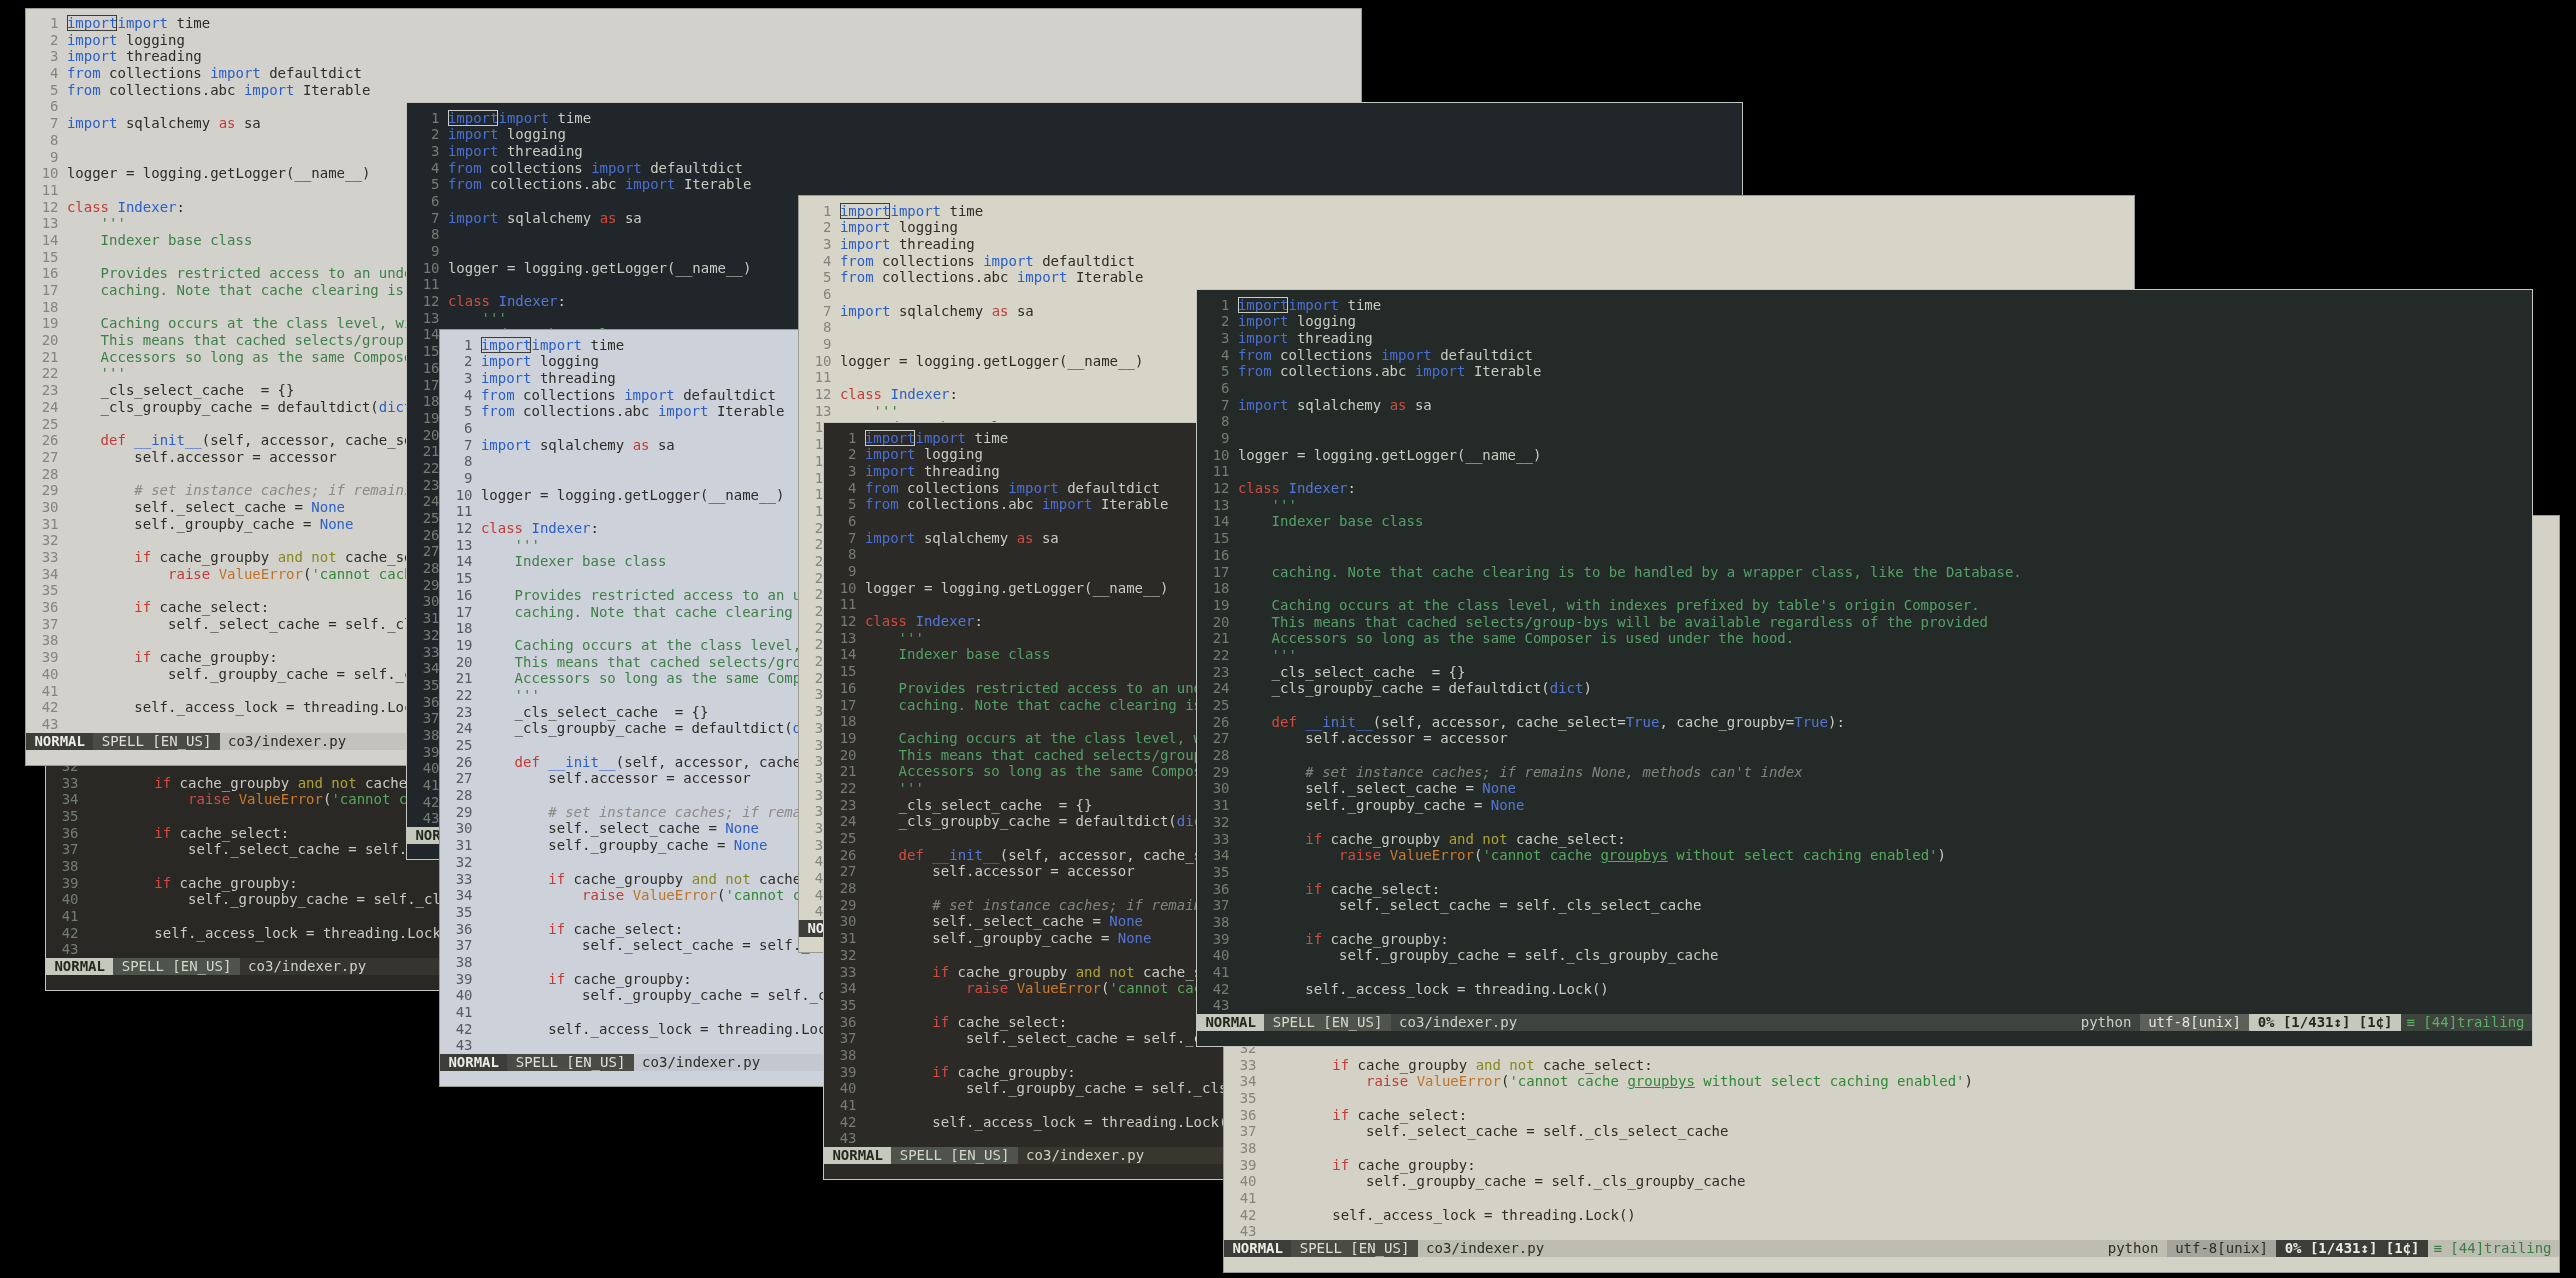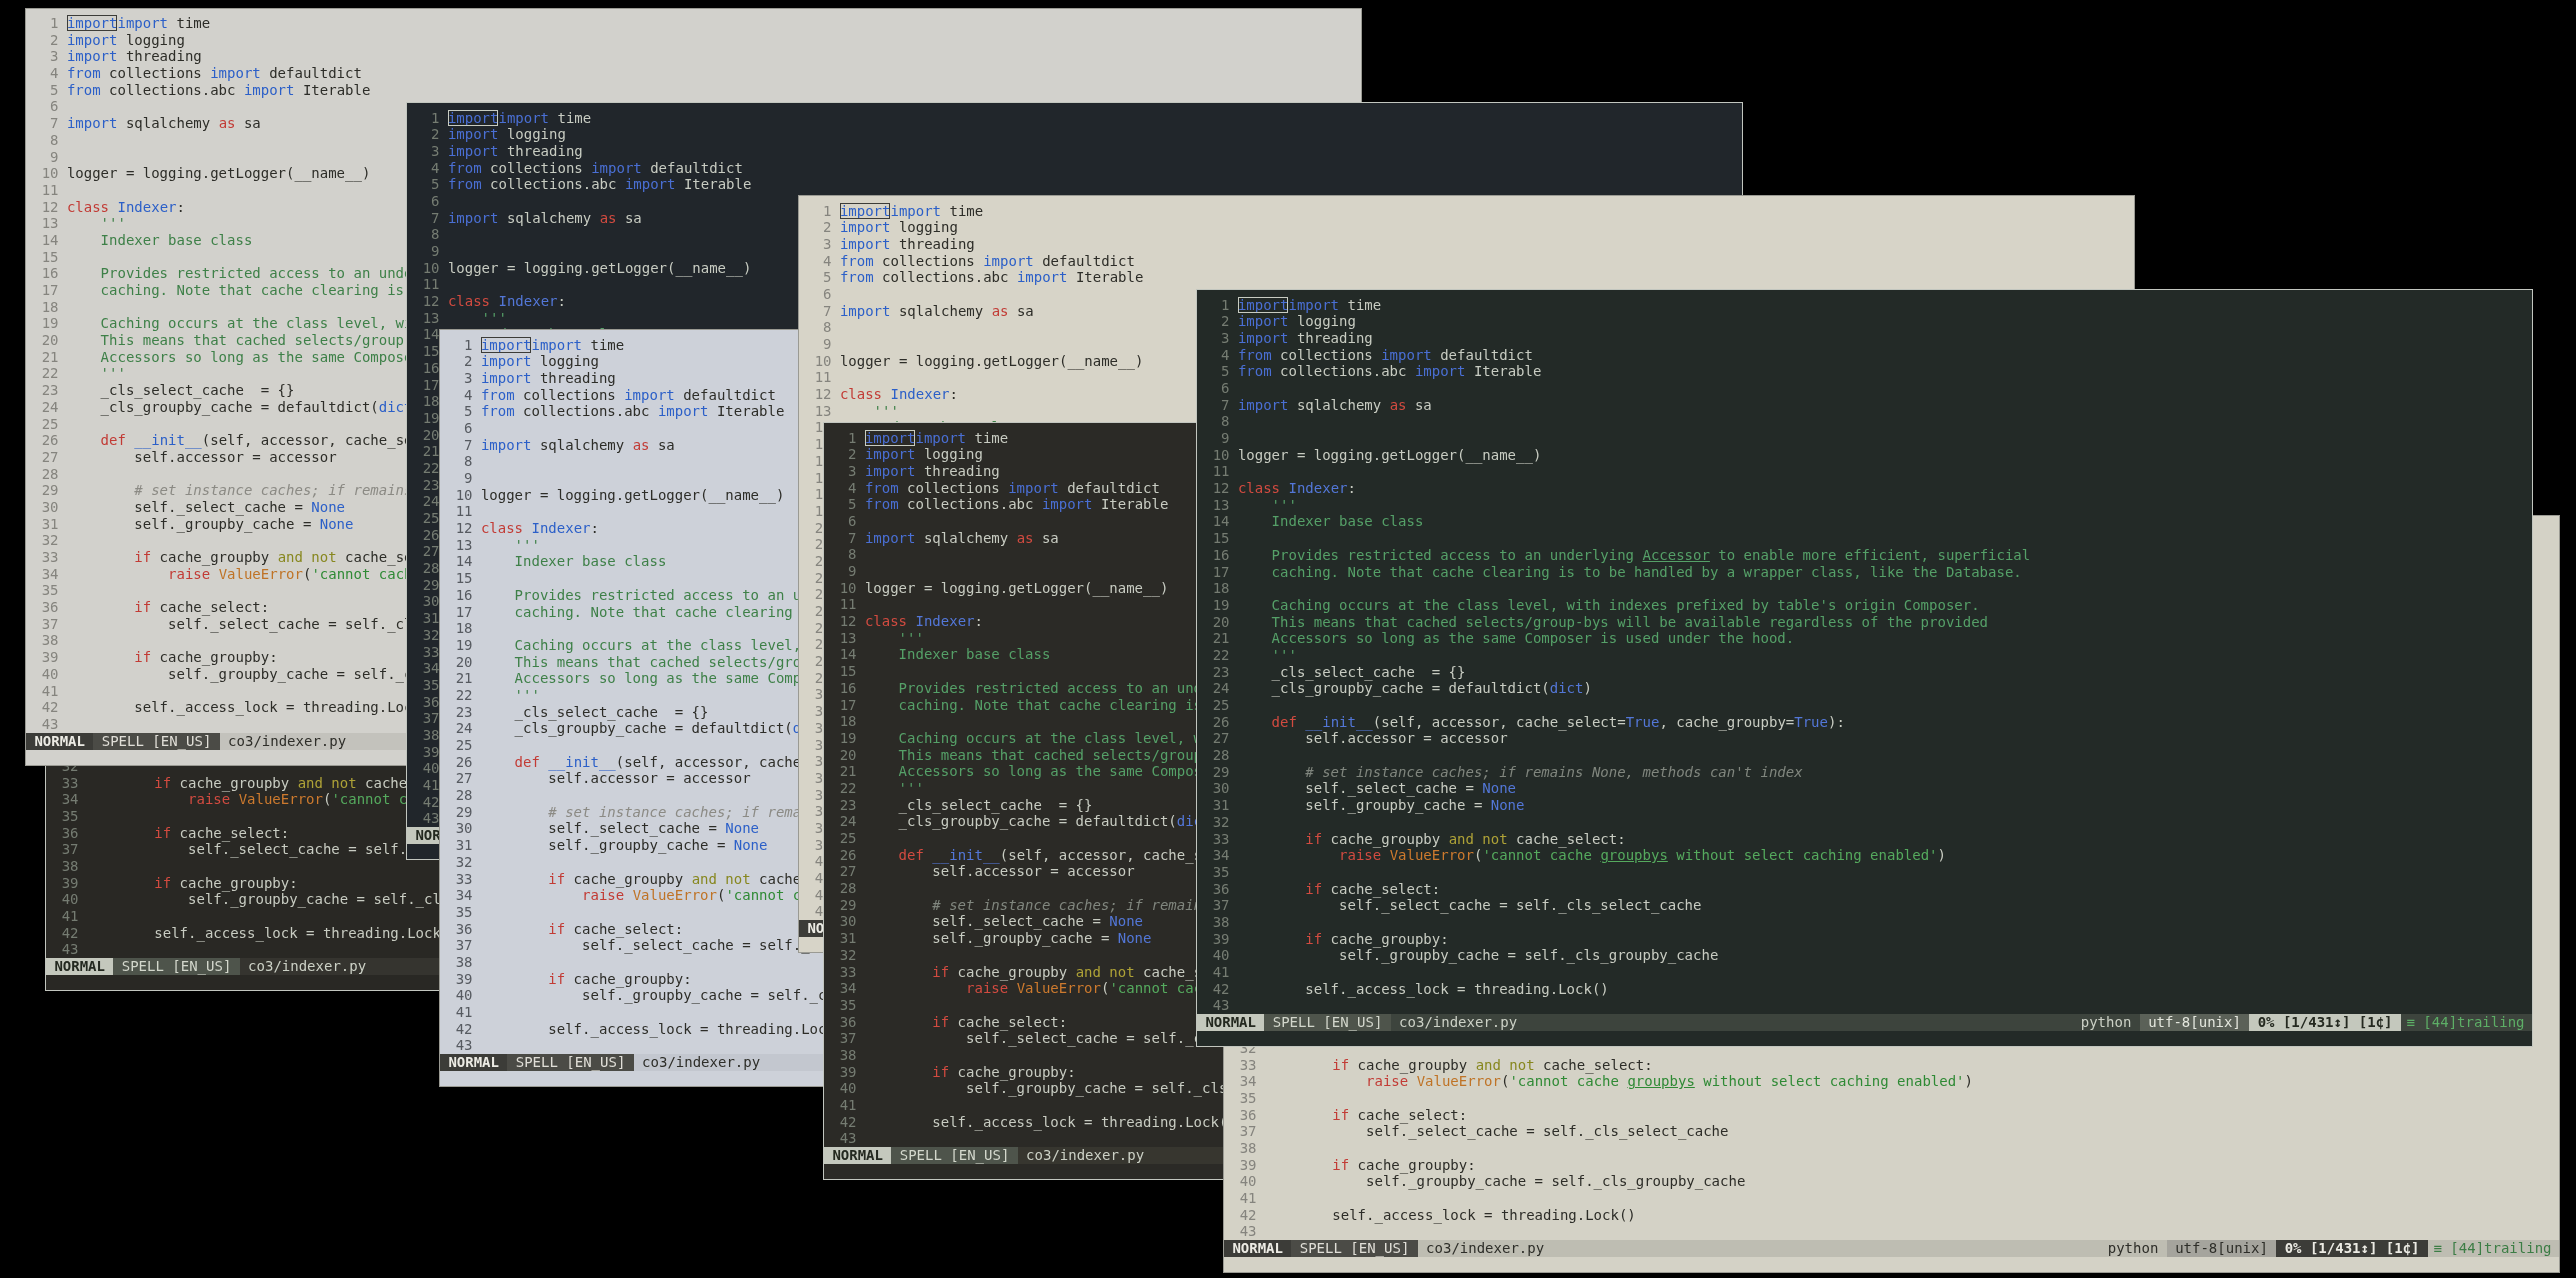--- a/index.html
+++ b/index.html
@@ -385,21 +385,21 @@
         <div class="row"><span class="ln">6</span><span class="code"></span></div>
         <div class="row"><span class="ln">7</span><span class="code"><span class="tok" style="color: rgb(74, 111, 212);">import</span><span class="tok" style="color: rgb(200, 204, 194);"> sqlalchemy </span><span class="tok" style="color: rgb(210, 75, 64);">as</span><span class="tok" style="color: rgb(200, 204, 194);"> sa</span></span></div>
         <div class="row"><span class="ln">8</span><span class="code"></span></div>
         <div class="row"><span class="ln">9</span><span class="code"></span></div>
         <div class="row"><span class="ln">10</span><span class="code"><span class="tok" style="color: rgb(200, 204, 194);">logger = logging.getLogger(__name__)</span></span></div>
         <div class="row"><span class="ln">11</span><span class="code"></span></div>
         <div class="row"><span class="ln">12</span><span class="code"><span class="tok" style="color: rgb(210, 75, 64);">class</span><span class="tok" style="color: rgb(200, 204, 194);"> </span><span class="tok" style="color: rgb(83, 119, 216);">Indexer</span><span class="tok" style="color: rgb(200, 204, 194);">:</span></span></div>
         <div class="row"><span class="ln">13</span><span class="code"><span class="tok" style="color: rgb(85, 160, 104);">    '''</span></span></div>
         <div class="row"><span class="ln">14</span><span class="code"><span class="tok" style="color: rgb(85, 160, 104);">    Indexer base class</span></span></div>
         <div class="row"><span class="ln">15</span><span class="code"></span></div>
-        <div class="row"><span class="ln">16</span><span class="code"><span class="tok" style="color: rgb(85, 160, 104);">    Provides restricted access to an underlying </span><span class="tok ul" style="color: rgb(85, 160, 104);">Accessor</span><span class="tok" style="color: rgb(85, 160, 104);"> to enable more efficient, superficial</span></span></div>
+        <div class="row"><span class="ln">16</span></div>
         <div class="row"><span class="ln">17</span><span class="code"><span class="tok" style="color: rgb(85, 160, 104);">    caching. Note that cache clearing is to be handled by a wrapper class, like the Database.</span></span></div>
         <div class="row"><span class="ln">18</span><span class="code"></span></div>
         <div class="row"><span class="ln">19</span><span class="code"><span class="tok" style="color: rgb(85, 160, 104);">    Caching occurs at the class level, with indexes prefixed by table's origin Composer.</span></span></div>
         <div class="row"><span class="ln">20</span><span class="code"><span class="tok" style="color: rgb(85, 160, 104);">    This means that cached selects/group-bys will be available regardless of the provided</span></span></div>
         <div class="row"><span class="ln">21</span><span class="code"><span class="tok" style="color: rgb(85, 160, 104);">    Accessors so long as the same Composer is used under the hood.</span></span></div>
         <div class="row"><span class="ln">22</span><span class="code"><span class="tok" style="color: rgb(85, 160, 104);">    '''</span></span></div>
         <div class="row"><span class="ln">23</span><span class="code"><span class="tok" style="color: rgb(200, 204, 194);">    _cls_select_cache  = {}</span></span></div>
         <div class="row"><span class="ln">24</span><span class="code"><span class="tok" style="color: rgb(200, 204, 194);">    _cls_groupby_cache = defaultdict(</span><span class="tok" style="color: rgb(83, 119, 216);">dict</span><span class="tok" style="color: rgb(200, 204, 194);">)</span></span></div>
         <div class="row"><span class="ln">25</span><span class="code"></span></div>
         <div class="row"><span class="ln">26</span><span class="code"><span class="tok" style="color: rgb(200, 204, 194);">    </span><span class="tok" style="color: rgb(210, 75, 64);">def</span><span class="tok" style="color: rgb(200, 204, 194);"> </span><span class="tok" style="color: rgb(83, 119, 216);">__init__</span><span class="tok" style="color: rgb(200, 204, 194);">(self, accessor, cache_select=</span><span class="tok" style="color: rgb(83, 119, 216);">True</span><span class="tok" style="color: rgb(200, 204, 194);">, cache_groupby=</span><span class="tok" style="color: rgb(83, 119, 216);">True</span><span class="tok" style="color: rgb(200, 204, 194);">):</span></span></div>

